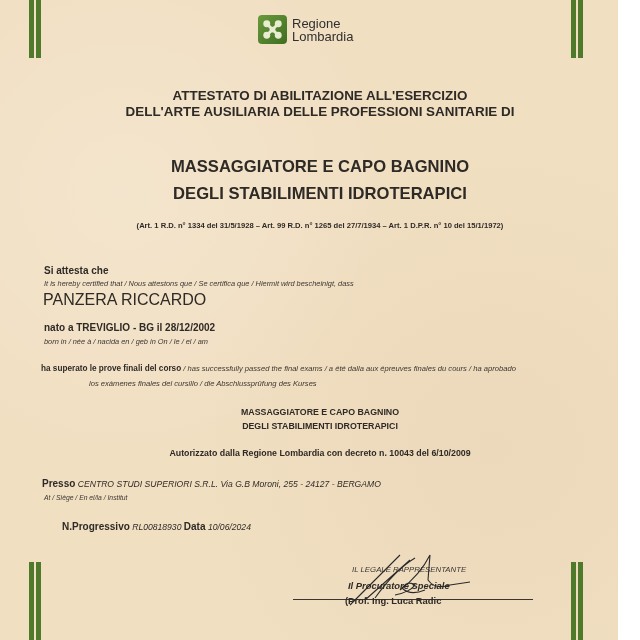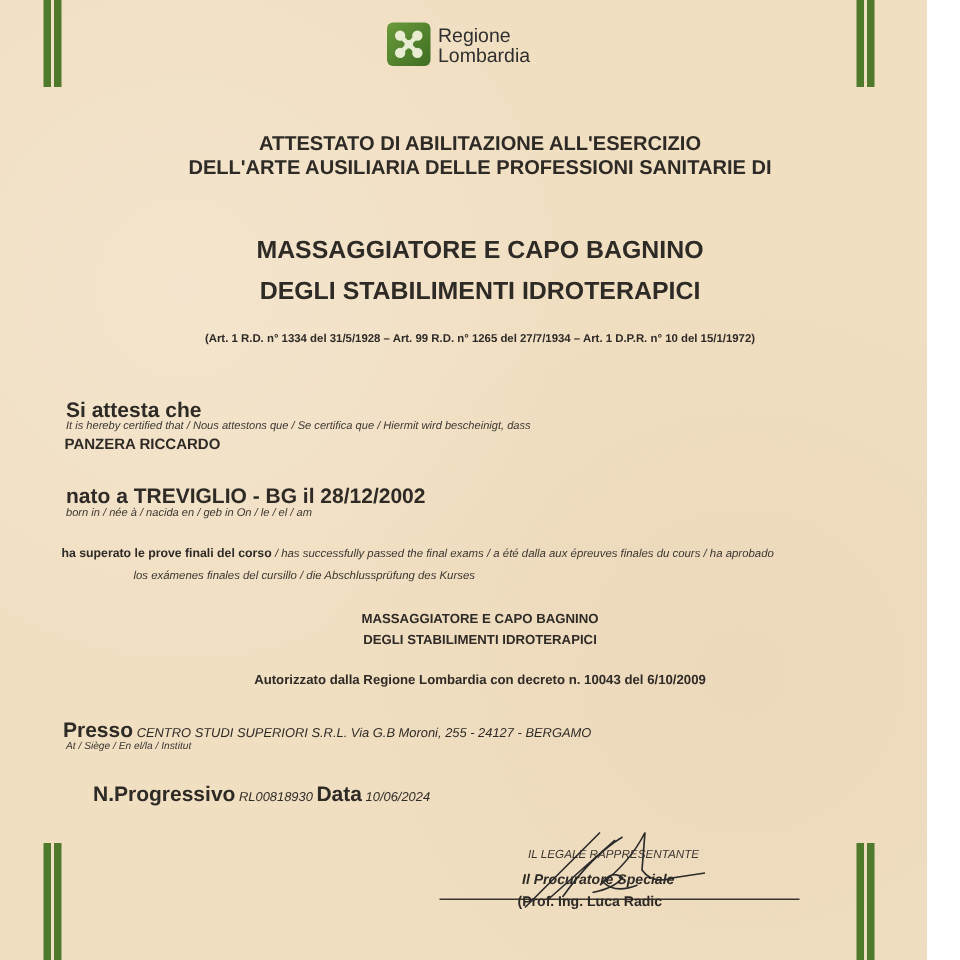--- a/index.html
+++ b/index.html
@@ -21,23 +21,23 @@
     .logo { position:absolute; left:258px; top:15px; display:flex; align-items:center; gap:5px; }
     .logo-mark { width:29px; height:29px; border-radius:4px;
       background:linear-gradient(135deg,#6a9a3a,#3f6e22); position:relative; }
     .logo-mark svg { position:absolute; left:3px; top:3px; }
     .logo-text { font-size:13px; line-height:13px; color:#2f2f2f; }
 
     .t { position:absolute; white-space:nowrap; }
     .h1 { font-weight:bold; font-size:13.4px; text-align:center; left:0; width:640px; }
     .h2 { font-weight:bold; font-size:16.6px; text-align:center; left:0; width:640px; }
     .law { font-weight:bold; font-size:7.6px; text-align:center; left:0; width:640px; }
-    .b { font-weight:bold; font-size:14px; }
+    .b { font-weight:bold; font-size:10px; }
     .i { font-style:italic; font-size:7.4px; color:#3c3631; }
-    .name { font-weight:bold; font-size:10px; }
+    .name { font-weight:normal; font-size:16px; }
     .c { text-align:center; left:0; width:640px; }
     .it9 { font-style:italic; font-size:8.6px; }
 
     .sig-line { position:absolute; left:293px; top:599px; width:240px; height:1px; background:#3a3530; }
     .sig { position:absolute; left:340px; top:550px; }
   </style>
 </head>
 <body>
 
 <div class="paper"></div>

